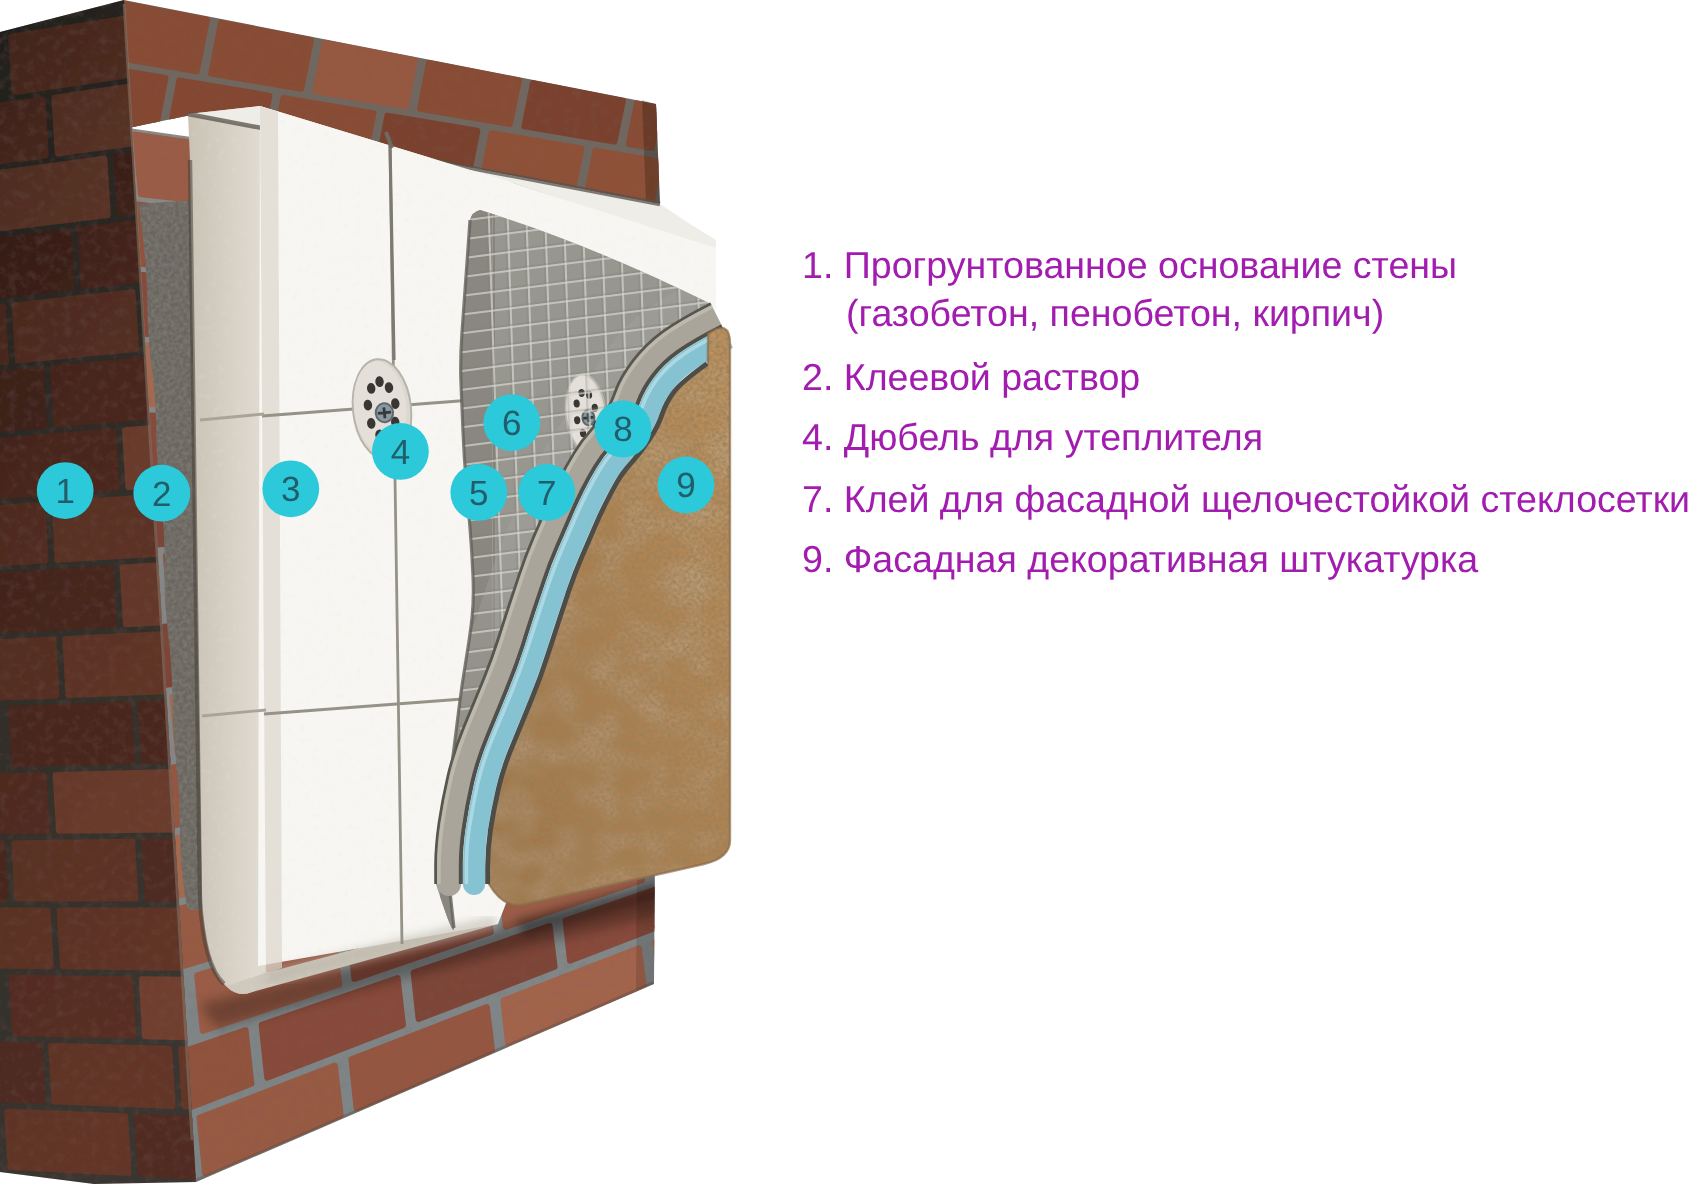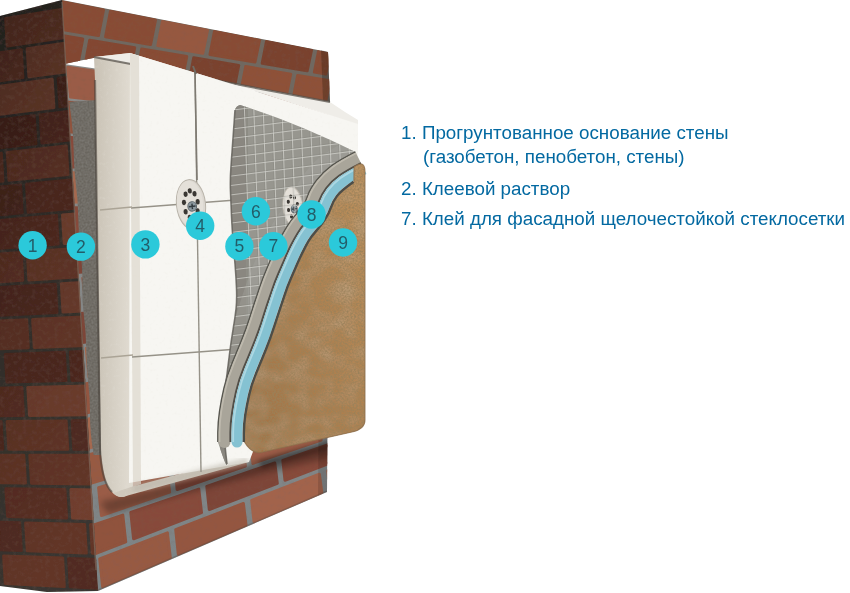--- a/index.html
+++ b/index.html
@@ -1,17 +1,17 @@
 <!DOCTYPE html>
 <html><head><meta charset="utf-8">
 <style>
 html,body{margin:0;padding:0;width:850px;height:593px;overflow:hidden;background:#fff;}
 #stage{position:relative;width:850px;height:593px;font-family:"Liberation Sans",sans-serif;}
 #art{position:absolute;left:0;top:0;}
-#legend{position:absolute;left:401px;top:121px;font-size:18.8px;color:#0369a1;line-height:23.8px;}
+#legend{position:absolute;left:401px;top:121px;font-size:18.8px;color:#a21caf;line-height:23.8px;}
 .it{margin-bottom:6.5px;white-space:nowrap;}
 .it:first-child{margin-bottom:8.6px;}
 .ind{padding-left:22px;}
 </style></head>
 <body>
 <div id="stage">
 <div id="art"><svg width="850" height="593" viewBox="0 0 850 593">
 <defs>
 <filter id="fbrick" x="-5%" y="-5%" width="110%" height="110%">
  <feTurbulence type="fractalNoise" baseFrequency="0.22" numOctaves="3" seed="11" result="t"></feTurbulence>
@@ -408,17 +408,19 @@
 <circle cx="255.9" cy="211.3" r="14.2" fill="#2bc9da"></circle>
 <text x="255.9" y="217.5" font-family="Liberation Sans, sans-serif" font-size="17.5" fill="#235d69" text-anchor="middle">6</text>
 <circle cx="273.4" cy="246.2" r="14.2" fill="#2bc9da"></circle>
 <text x="273.4" y="252.39999999999998" font-family="Liberation Sans, sans-serif" font-size="17.5" fill="#235d69" text-anchor="middle">7</text>
 <circle cx="311.5" cy="214.5" r="14.2" fill="#2bc9da"></circle>
 <text x="311.5" y="220.7" font-family="Liberation Sans, sans-serif" font-size="17.5" fill="#235d69" text-anchor="middle">8</text>
 <circle cx="343.0" cy="242.5" r="14.2" fill="#2bc9da"></circle>
 <text x="343.0" y="248.7" font-family="Liberation Sans, sans-serif" font-size="17.5" fill="#235d69" text-anchor="middle">9</text>
 </svg></div>
 <div id="legend">
-<div class="it">1.&nbsp;Прогрунтованное основание стены<br><span class="ind">(газобетон, пенобетон, стены)</span></div>
+<div class="it">1.&nbsp;Прогрунтованное основание стены<br><span class="ind">(газобетон, пенобетон, кирпич)</span></div>
 <div class="it">2.&nbsp;Клеевой раствор</div>
+<div class="it">4.&nbsp;Дюбель для утеплителя</div>
 <div class="it">7.&nbsp;Клей для фасадной щелочестойкой стеклосетки</div>
+<div class="it">9.&nbsp;Фасадная декоративная штукатурка</div>
 </div>
 </div>
 
 </body></html>

